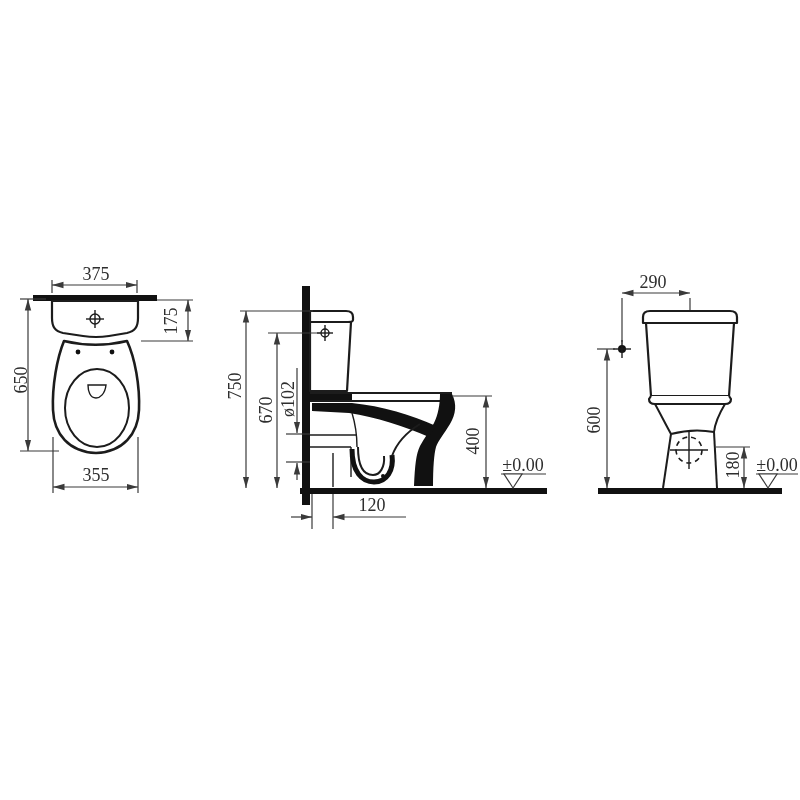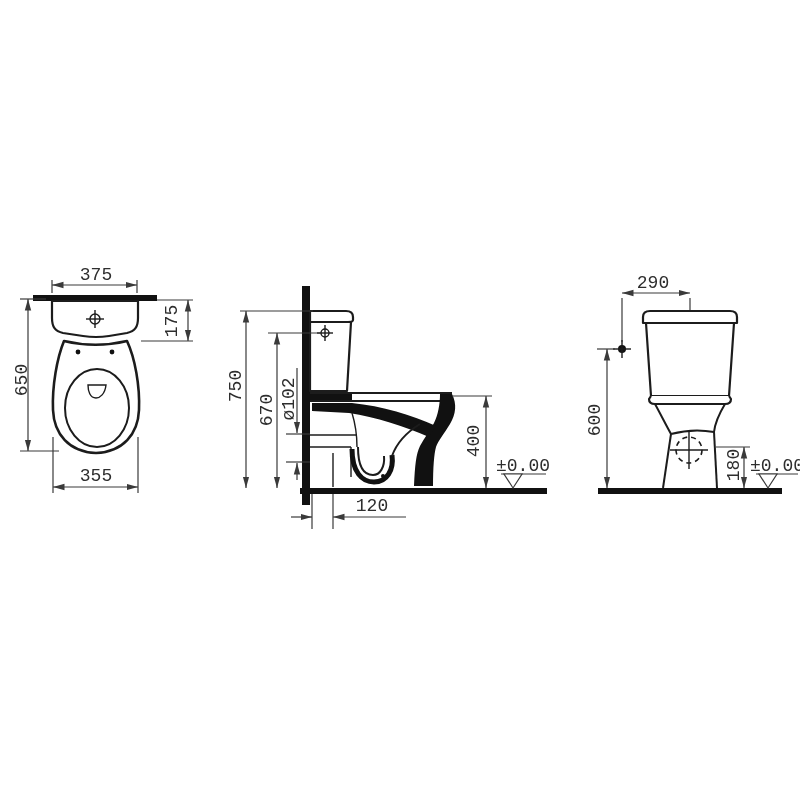--- a/index.html
+++ b/index.html
@@ -1,16 +1,16 @@
 <!DOCTYPE html>
 <html><head>
 <meta charset="utf-8">
 <style>
   html,body{margin:0;padding:0;background:#fff;}
-  .stage{width:800px;height:800px;background:#fff;position:relative;font-family:Liberation Mono, monospace;}
+  .stage{width:800px;height:800px;background:#fff;position:relative;font-family:Liberation Serif, serif;}
   svg{display:block;}
   .outline{fill:#ffffff;stroke:#1c1c1c;stroke-width:2.2;stroke-linejoin:round;}
   .thin{fill:none;stroke:#1c1c1c;stroke-width:1.4;}
   .thin2{fill:none;stroke:#1c1c1c;stroke-width:2;}
   .solid{fill:#111111;stroke:none;}
   .dim{fill:none;stroke:#3a3a3a;stroke-width:1.2;}
   .dimtxt{font-size:18px;fill:#2e2e2e;text-anchor:middle;}
 </style>
 </head>
 <body>

